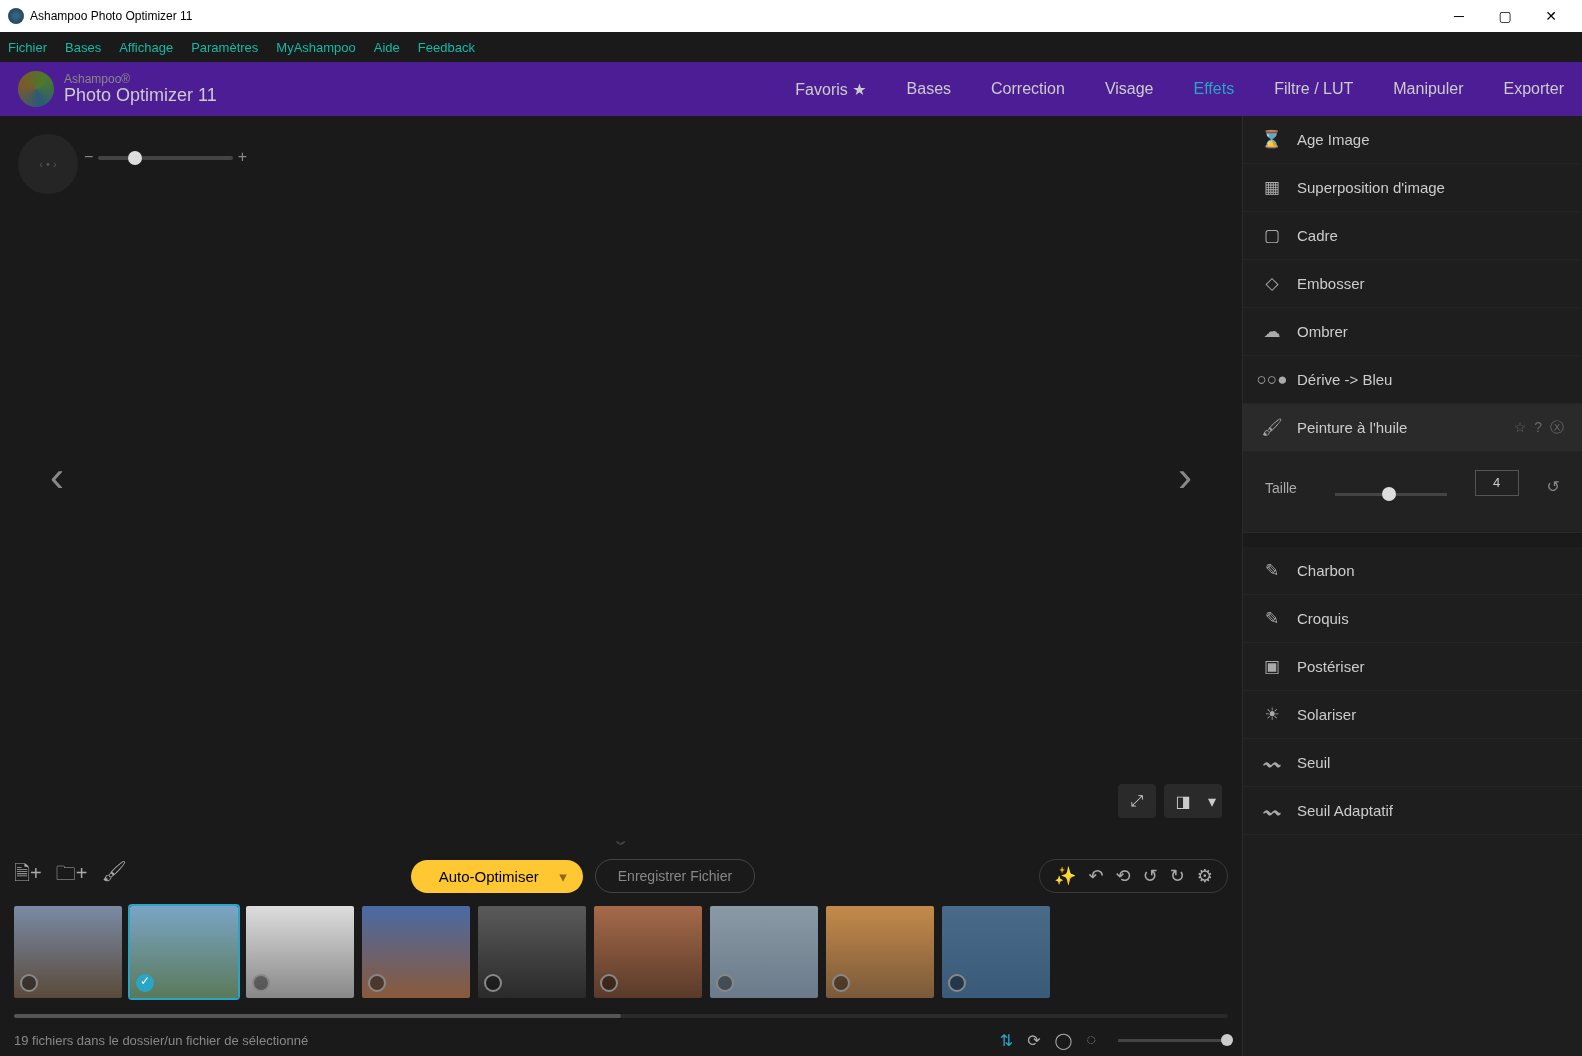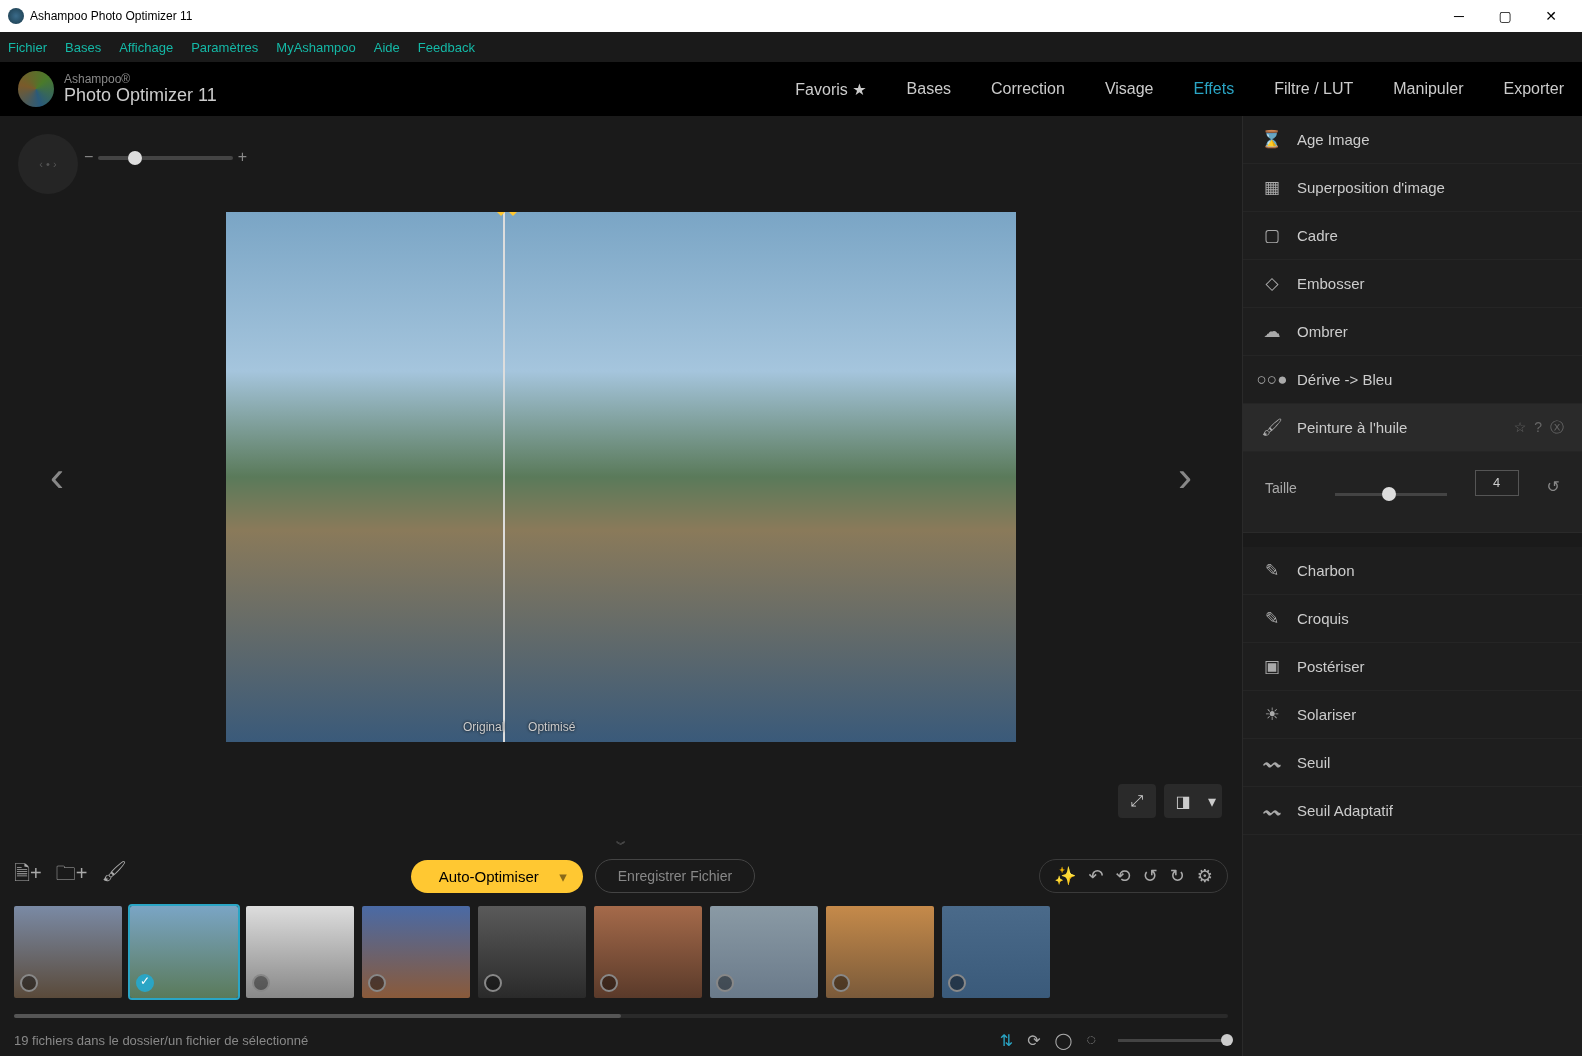--- a/index.html
+++ b/index.html
@@ -3,21 +3,21 @@
 <meta charset="utf-8">
 <style>
 *{margin:0;padding:0;box-sizing:border-box;font-family:"Segoe UI",Arial,sans-serif}
 body{background:#1a1a1a;color:#ddd;width:1582px;height:1056px;overflow:hidden;position:relative}
 .titlebar{height:32px;background:#fff;color:#000;display:flex;align-items:center;padding:0 8px;font-size:12px}
 .titlebar-icon{width:16px;height:16px;border-radius:50%;background:radial-gradient(#3a6b8a,#1a3a4a);margin-right:6px}
 .titlebar-controls{margin-left:auto;display:flex;gap:0}
 .tb-btn{width:46px;height:32px;display:flex;align-items:center;justify-content:center;cursor:pointer;font-size:14px}
 .menubar{height:30px;background:#1a1a1a;display:flex;align-items:center;padding:0 8px;gap:18px;font-size:13px;color:#14b8a6}
 .menubar span{cursor:pointer}
-.header{height:54px;background:#000000;display:flex;align-items:center;padding:0 18px}
+.header{height:54px;background:#4c1d95;display:flex;align-items:center;padding:0 18px}
 .logo{display:flex;align-items:center;gap:10px}
 .logo-icon{width:36px;height:36px;border-radius:50%;background:conic-gradient(from 45deg,#4a7a2a,#2a5a7a,#7a5a2a,#4a7a2a)}
 .logo-text{display:flex;flex-direction:column;line-height:1.1}
 .logo-brand{font-size:12px;color:#888}
 .logo-product{font-size:18px;color:#ccc}
 .tabs{margin-left:auto;display:flex;gap:40px;font-size:16px;color:#ccc}
 .tab{cursor:pointer}
 .tab.active{color:#2aa5c5}
 .main{display:flex;height:calc(100% - 32px - 30px - 54px)}
 .viewer-area{flex:1;display:flex;flex-direction:column;background:#1a1a1a;position:relative}
@@ -133,27 +133,20 @@
 </div>
 
 <div class="main">
   <div class="viewer-area">
     <div class="viewer">
       <div class="pan-ctrl">‹ • ›</div>
       <div class="zoom-slider">
           <div class="zoom-thumb"></div>
         </div>
       <div class="nav-prev">‹</div>
-      <div class="photo">
-        <div class="photo-split"></div>
-        <div class="photo-labels">
-          <span>Original</span>
-          <span>Optimisé</span>
-        </div>
-      </div>
       <div class="nav-next">›</div>
       <div class="viewer-controls">
         <div class="vc-btn">⤢</div>
         <div class="vc-group">
           <div class="vc-btn">◨</div>
           <div class="vc-btn" style="width:20px">▾</div>
         </div>
       </div>
     </div>
     <div class="collapse-bar">︾</div>

